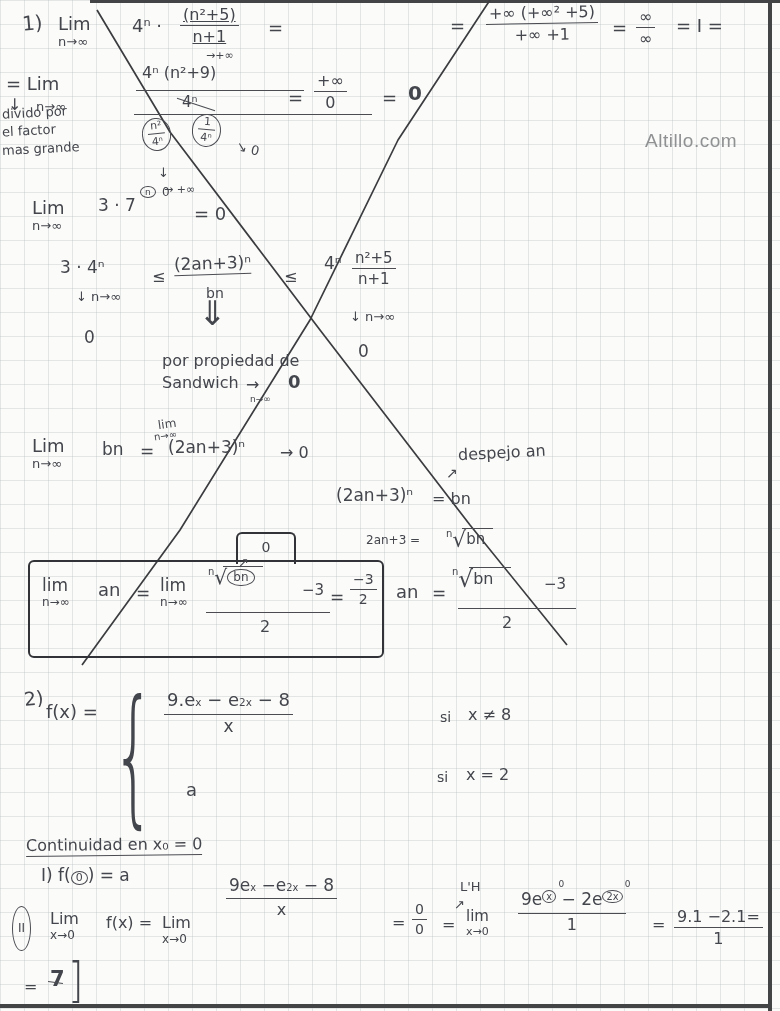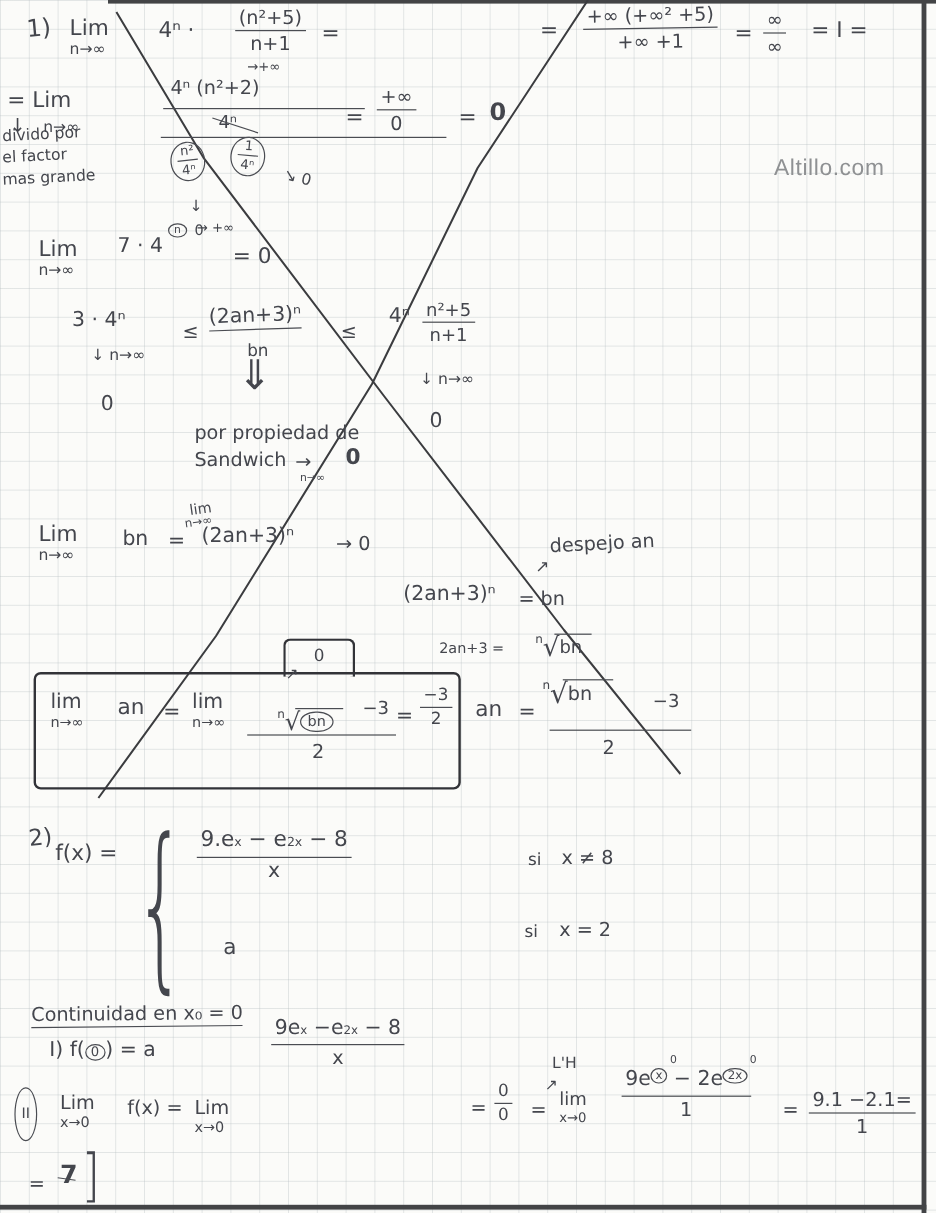--- a/index.html
+++ b/index.html
@@ -57,21 +57,21 @@
   </svg>
 
   <span class="p wm" style="left:645px;top:86px;font-size:19px;margin-top:44px;">Altillo.com</span>
 
   <span class="p" style="left:22px;top:12px;font-size:20px;transform:rotate(-5deg);">1)</span>
   <span class="p limv" style="left:58px;top:14px;font-size:18px;">
     <span class="t">Lim</span>
     <span class="b">n→∞</span>
   </span>
   <span class="p" style="left:132px;top:16px;font-size:18px;">4ⁿ ·</span>
-  <span class="p frac" style="left:196px;top:6px;font-size:16px;">
+  <span class="p frac" style="left:180px;top:6px;font-size:16px;text-decoration:underline;">
     <span class="nm">(n²+5)</span>
     <span class="dn">n+1</span>
   </span>
   <span class="p" style="left:268px;top:18px;font-size:18px;">=</span>
   <span class="p" style="left:450px;top:16px;font-size:18px;">=</span>
   <span class="p frac" style="left:486px;top:4px;font-size:16px;transform:rotate(-1deg);">
     <span class="nm">+∞ (+∞² +5)</span>
     <span class="dn">+∞  +1</span>
   </span>
   <span class="p" style="left:612px;top:18px;font-size:18px;">=</span>
@@ -82,21 +82,21 @@
   <span class="p" style="left:676px;top:16px;font-size:18px;">= I =</span>
 
   <span class="p" style="left:6px;top:74px;font-size:18px;">= Lim</span>
   <span class="p" style="left:8px;top:96px;font-size:16px;">↓</span>
   <span class="p" style="left:36px;top:100px;font-size:13px;">n→∞</span>
   <span class="p" style="left:2px;top:106px;font-size:13px;transform:rotate(-3deg);">divido por</span>
   <span class="p" style="left:2px;top:124px;font-size:13px;transform:rotate(-3deg);">el factor</span>
   <span class="p" style="left:2px;top:142px;font-size:13px;transform:rotate(-3deg);">mas grande</span>
 
   <span class="p" style="left:206px;top:50px;font-size:11px;">→+∞</span>
-  <span class="p" style="left:142px;top:64px;font-size:16px;">4ⁿ (n²+2)</span>
+  <span class="p" style="left:142px;top:64px;font-size:16px;">4ⁿ (n²+9)</span>
   <div class="bar" style="left:136px;top:90px;width:168px;"></div>
   <span class="p" style="left:182px;top:94px;font-size:15px;">4ⁿ</span>
   <div class="strike" style="left:176px;top:104px;width:40px;transform:rotate(18deg);"></div>
   <div class="bar" style="left:134px;top:114px;width:238px;"></div>
 
   <span class="p circ" style="left:142px;top:118px;transform:rotate(-6deg);">
     <span class="frac" style="font-size:11px;">
       <span class="nm">n²</span>
       <span class="dn">4ⁿ</span>
     </span>
@@ -116,21 +116,21 @@
     <span class="nm">+∞</span>
     <span class="dn">0</span>
   </span>
   <span class="p" style="left:382px;top:88px;font-size:18px;">=</span>
   <span class="p w6" style="left:408px;top:82px;font-size:20px;">0</span>
 
   <span class="p limv" style="left:32px;top:198px;font-size:18px;">
     <span class="t">Lim</span>
     <span class="b">n→∞</span>
   </span>
-  <span class="p" style="left:98px;top:196px;font-size:17px;">7 · 4</span>
+  <span class="p" style="left:98px;top:196px;font-size:17px;">3 · 7</span>
   <span class="p circ" style="left:140px;top:186px;font-size:9px;padding:0 4px;">n</span>
   <span class="p" style="left:164px;top:184px;font-size:11px;">→ +∞</span>
   <span class="p" style="left:194px;top:204px;font-size:18px;">= 0</span>
 
   <span class="p" style="left:60px;top:258px;font-size:17px;">3 · 4ⁿ</span>
   <span class="p" style="left:152px;top:268px;font-size:16px;">≤</span>
   <span class="p underl" style="left:174px;top:254px;font-size:17px;transform:rotate(-2deg);">(2an+3)ⁿ</span>
   <span class="p" style="left:206px;top:286px;font-size:14px;">bn</span>
   <span class="p" style="left:284px;top:268px;font-size:16px;">≤</span>
   <span class="p" style="left:324px;top:254px;font-size:17px;">4ⁿ</span>
@@ -177,21 +177,21 @@
       <span class="t">lim</span>
       <span class="b" style="font-size:12px;">n→∞</span>
     </span>
     <span class="p" style="left:68px;top:18px;font-size:18px;">an</span>
     <span class="p" style="left:106px;top:22px;font-size:17px;">=</span>
     <span class="p limv" style="left:130px;top:14px;font-size:17px;">
       <span class="t">lim</span>
       <span class="b" style="font-size:12px;">n→∞</span>
     </span>
     <span class="p" style="left:208px;top:-6px;font-size:13px;">↗</span>
-    <span class="p rad" style="left:178px;top:28px;font-size:14px;margin-left:23px;">
+    <span class="p rad" style="left:178px;top:4px;font-size:14px;">
       <sup class="ix">n</sup><span class="sg">√</span><span class="bd"><span class="circ" style="font-size:12px;">bn</span></span>
     </span>
     <span class="p" style="left:272px;top:20px;font-size:15px;">−3</span>
     <div class="bar" style="left:176px;top:50px;width:124px;"></div>
     <span class="p" style="left:230px;top:56px;font-size:16px;">2</span>
     <span class="p" style="left:300px;top:26px;font-size:17px;">=</span>
     <span class="p frac" style="left:320px;top:10px;font-size:14px;">
       <span class="nm">−3</span>
       <span class="dn">2</span>
     </span>
@@ -234,21 +234,21 @@
   <span class="p circ" style="left:12px;top:906px;font-size:12px;padding:15px 5px;">II</span>
   <span class="p limv" style="left:50px;top:910px;font-size:16px;">
     <span class="t">Lim</span>
     <span class="b" style="font-size:12px;">x→0</span>
   </span>
   <span class="p" style="left:106px;top:914px;font-size:16px;">f(x) =</span>
   <span class="p limv" style="left:162px;top:914px;font-size:16px;">
     <span class="t">Lim</span>
     <span class="b" style="font-size:12px;">x→0</span>
   </span>
-  <span class="p frac" style="left:226px;top:848px;font-size:17px;">
+  <span class="p frac" style="left:226px;top:876px;font-size:17px;">
     <span class="nm" style="padding-bottom:3px;">
       <span>9e</span><sup class="sp">x</sup>
       <span>−e</span><sup class="sp">2x</sup>
       <span>− 8</span>
     </span>
     <span class="dn" style="font-size:16px;">x</span>
   </span>
   <span class="p" style="left:392px;top:914px;font-size:16px;">=</span>
   <span class="p frac" style="left:412px;top:902px;font-size:14px;">
     <span class="nm">0</span>

